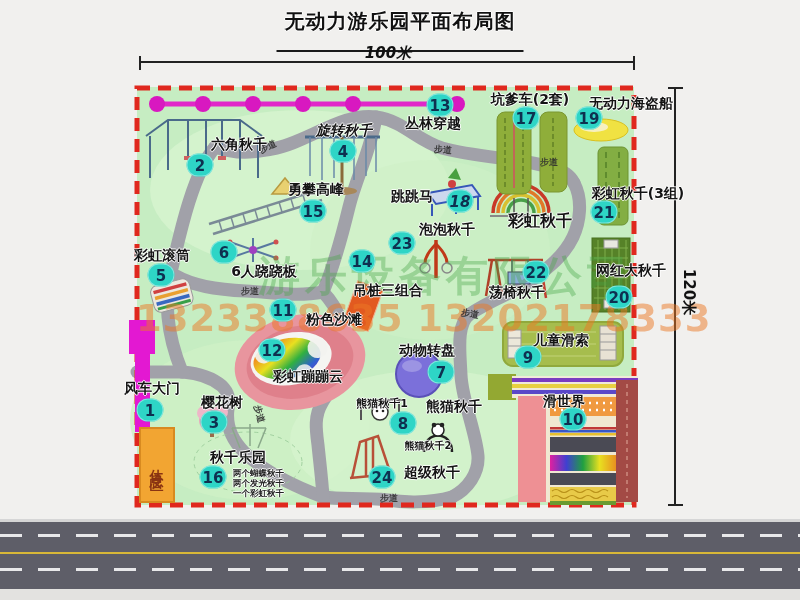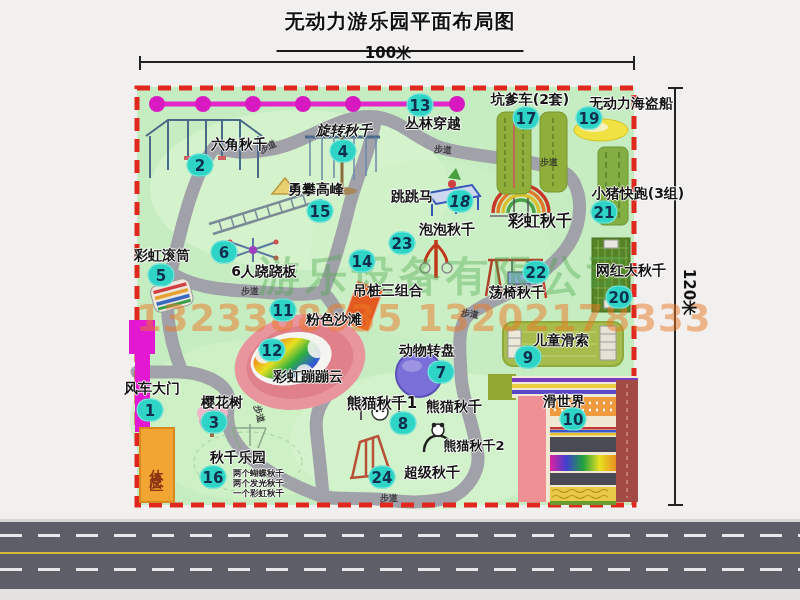--- a/index.html
+++ b/index.html
@@ -1,21 +1,21 @@
 <!DOCTYPE html>
 <html><head>
 <meta charset="utf-8">
 <style>
   html,body{margin:0;padding:0;background:#efeeec;font-family:"DejaVu Sans","Liberation Sans",sans-serif;}
   #stage{position:relative;width:800px;height:600px;overflow:hidden;background:#f1f0ee;}
   #map-svg{position:absolute;left:0;top:0;z-index:5;}
   #title{position:absolute;top:8px;left:50%;transform:translateX(-50%);font-size:20px;font-weight:bold;color:#111;
          border-bottom:2px solid #1a1a1a;padding:0 8px 15px;letter-spacing:1px;z-index:40;white-space:nowrap;}
   .halo{text-shadow:-1px 0 rgba(255,255,255,.85),1px 0 rgba(255,255,255,.85),0 -1px rgba(255,255,255,.85),0 1px rgba(255,255,255,.85);}
-  #dim-top{position:absolute;left:388px;top:44px;transform:translateX(-50%);font-size:15px;font-weight:bold;color:#111;z-index:40;}
+  #dim-top{position:absolute;left:388px;top:44px;transform:translateX(-50%);font-size:15px;font-weight:bold;color:#111;z-index:40;font-style:italic;}
   #dim-right{position:absolute;left:688px;top:292px;transform:translate(-50%,-50%) rotate(90deg);font-size:15px;font-weight:bold;color:#111;z-index:40;white-space:nowrap;}
   .attr-label{position:absolute;transform:translate(-50%,-50%);font-size:14px;font-weight:bold;color:#141414;
               white-space:nowrap;z-index:30;padding-left:20px;}
   .badge{position:absolute;transform:translate(-50%,-50%);min-width:23px;height:23px;padding:0 2px;border-radius:20px;
          background:#2ed5c6;color:#0e3050;font-weight:bold;font-size:15px;display:flex;align-items:center;
          justify-content:center;z-index:32;box-shadow:inset 0 0 0 1px rgba(255,255,255,.4);}
   .path-label{position:absolute;font-size:9px;font-weight:bold;color:#2f2f2f;white-space:nowrap;z-index:28;opacity:.9;}
   .extra-label{position:absolute;transform:translate(-50%,-50%);font-weight:bold;color:#141414;white-space:nowrap;z-index:30;}
   #swing-notes{position:absolute;left:233px;top:468px;z-index:30;}
   .note-line{font-size:8.5px;font-weight:bold;color:#222;line-height:10px;white-space:nowrap;}
@@ -370,46 +370,46 @@
       <div class="badge" style="left: 403px; top: 423px;">8</div>
       <div class="attr-label halo" style="left: 551px; top: 341px;">儿童滑索</div>
       <div class="badge" style="left: 528px; top: 357px;">9</div>
       <div class="attr-label halo" style="left: 554px; top: 402px;">滑世界</div>
       <div class="badge" style="left: 573px; top: 419px;">10</div>
       <div class="attr-label halo" style="left: 324px; top: 320px;">粉色沙滩</div>
       <div class="badge" style="left: 283px; top: 310px;">11</div>
       <div class="attr-label halo" style="left: 298px; top: 377px;">彩虹蹦蹦云</div>
       <div class="badge" style="left: 272px; top: 350px;">12</div>
       <div class="attr-label halo" style="left: 423px; top: 124px;">丛林穿越</div>
-      <div class="badge" style="left: 420px; top: 105px;">13</div>
+      <div class="badge" style="left: 440px; top: 105px;">13</div>
       <div class="attr-label halo" style="left: 378px; top: 291px;">吊桩三组合</div>
       <div class="badge" style="left: 362px; top: 261px;">14</div>
       <div class="attr-label halo" style="left: 306px; top: 190px;">勇攀高峰</div>
-      <div class="badge" style="left: 313px; top: 211px; margin-left: 7px;">15</div>
+      <div class="badge" style="left: 313px; top: 211px;">15</div>
       <div class="attr-label halo" style="left: 228px; top: 458px;">秋千乐园</div>
       <div class="badge" style="left: 213px; top: 477px;">16</div>
       <div class="attr-label halo" style="left: 520px; top: 100px;">坑爹车(2套)</div>
       <div class="badge" style="left: 526px; top: 118px;">17</div>
       <div class="attr-label halo" style="left: 402px; top: 197px;">跳跳马</div>
       <div class="badge" style="left: 460px; top: 201px; font-style: italic;">18</div>
       <div class="attr-label halo" style="left: 621px; top: 104px;">无动力海盗船</div>
       <div class="badge" style="left: 589px; top: 118px;">19</div>
       <div class="attr-label halo" style="left: 621px; top: 271px;">网红大秋千</div>
       <div class="badge" style="left: 619px; top: 297px;">20</div>
-      <div class="attr-label halo" style="left: 628px; top: 194px;">小猪快跑(3组)</div>
+      <div class="attr-label halo" style="left: 628px; top: 194px;">彩虹秋千(3组)</div>
       <div class="badge" style="left: 604px; top: 212px;">21</div>
       <div class="attr-label halo" style="left: 507px; top: 293px;">荡椅秋千</div>
       <div class="badge" style="left: 536px; top: 272px;">22</div>
       <div class="attr-label halo" style="left: 437px; top: 230px;">泡泡秋千</div>
       <div class="badge" style="left: 402px; top: 243px;">23</div>
       <div class="attr-label halo" style="left: 422px; top: 473px;">超级秋千</div>
       <div class="badge" style="left: 382px; top: 477px;">24</div>
       <div class="extra-label halo" style="left: 540px; top: 221px; font-size: 16px;">彩虹秋千</div>
-      <div class="extra-label halo" style="left: 382px; top: 403px; font-size: 15px; text-align: right;">熊猫秋千1</div>
-      <div class="extra-label halo" style="left: 474px; top: 446px; font-size: 13px;">熊猫秋千2</div>
+      <div class="extra-label halo" style="left: 382px; top: 403px; font-size: 11px; text-align: right;">熊猫秋千1</div>
+      <div class="extra-label halo" style="left: 428px; top: 446px; font-size: 10px;">熊猫秋千2</div>
       <div class="path-label" style="left: 268px; top: 147px; transform: translate(-50%, -50%) rotate(-25deg);">步道</div>
       <div class="path-label" style="left: 443px; top: 150px; transform: translate(-50%, -50%) rotate(5deg);">步道</div>
       <div class="path-label" style="left: 549px; top: 162px; transform: translate(-50%, -50%) rotate(0deg);">步道</div>
       <div class="path-label" style="left: 250px; top: 291px; transform: translate(-50%, -50%) rotate(0deg);">步道</div>
       <div class="path-label" style="left: 259px; top: 414px; transform: translate(-50%, -50%) rotate(75deg);">步道</div>
       <div class="path-label" style="left: 389px; top: 498px; transform: translate(-50%, -50%) rotate(0deg);">步道</div>
       <div class="path-label" style="left: 470px; top: 314px; transform: translate(-50%, -50%) rotate(10deg);">步道</div>
     </div>
   <div id="swing-notes">
       <div class="note-line halo">两个蝴蝶秋千</div>

